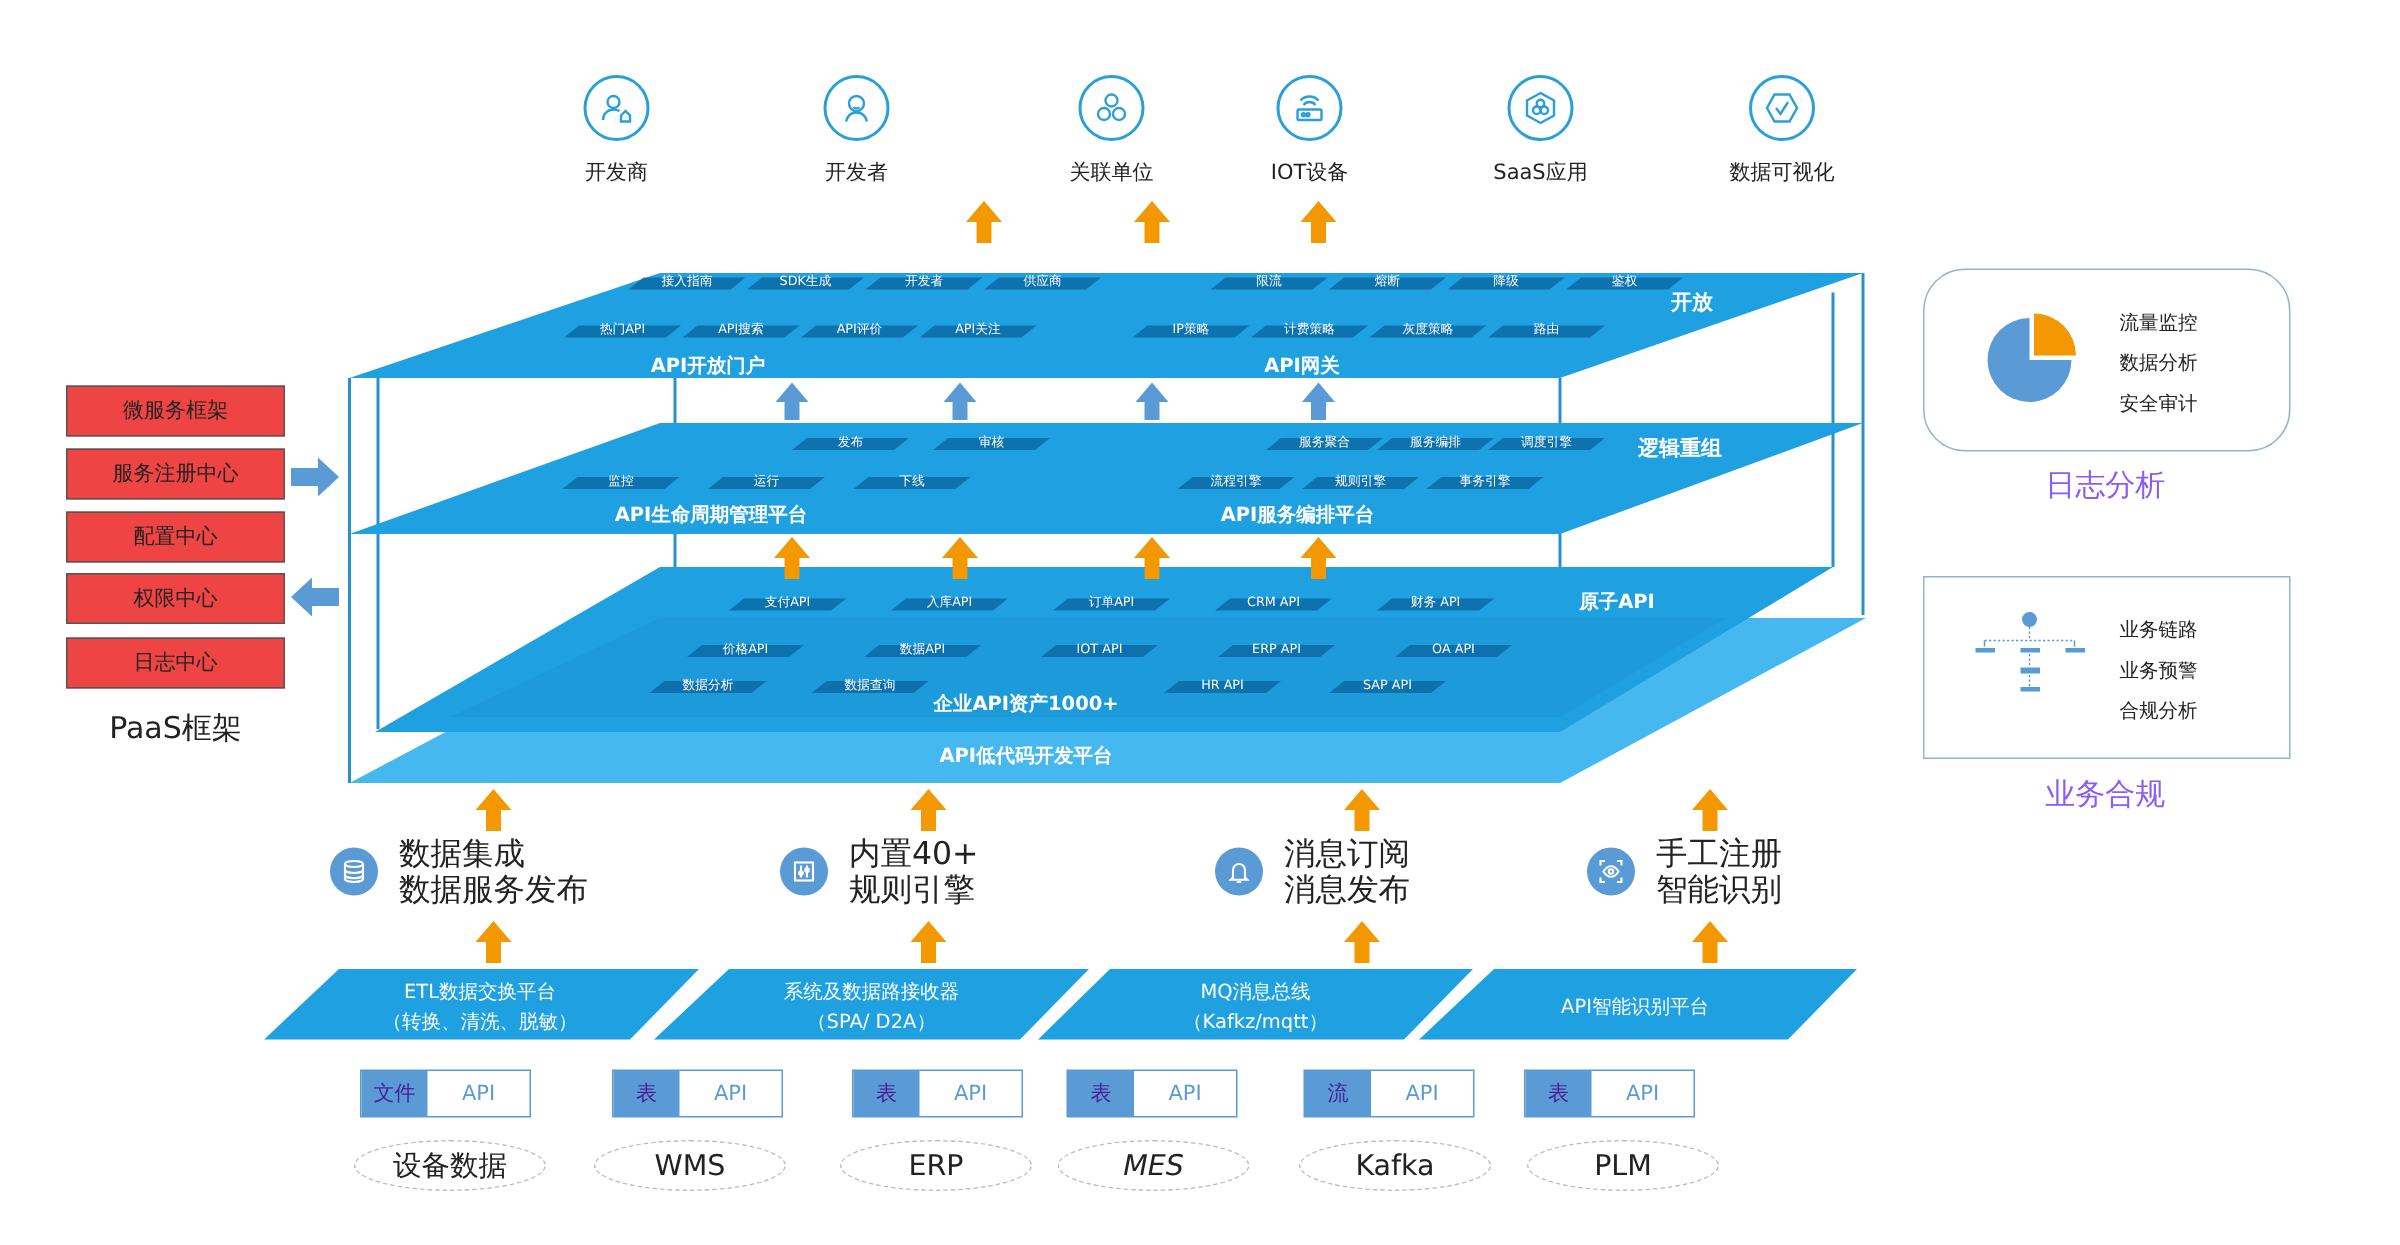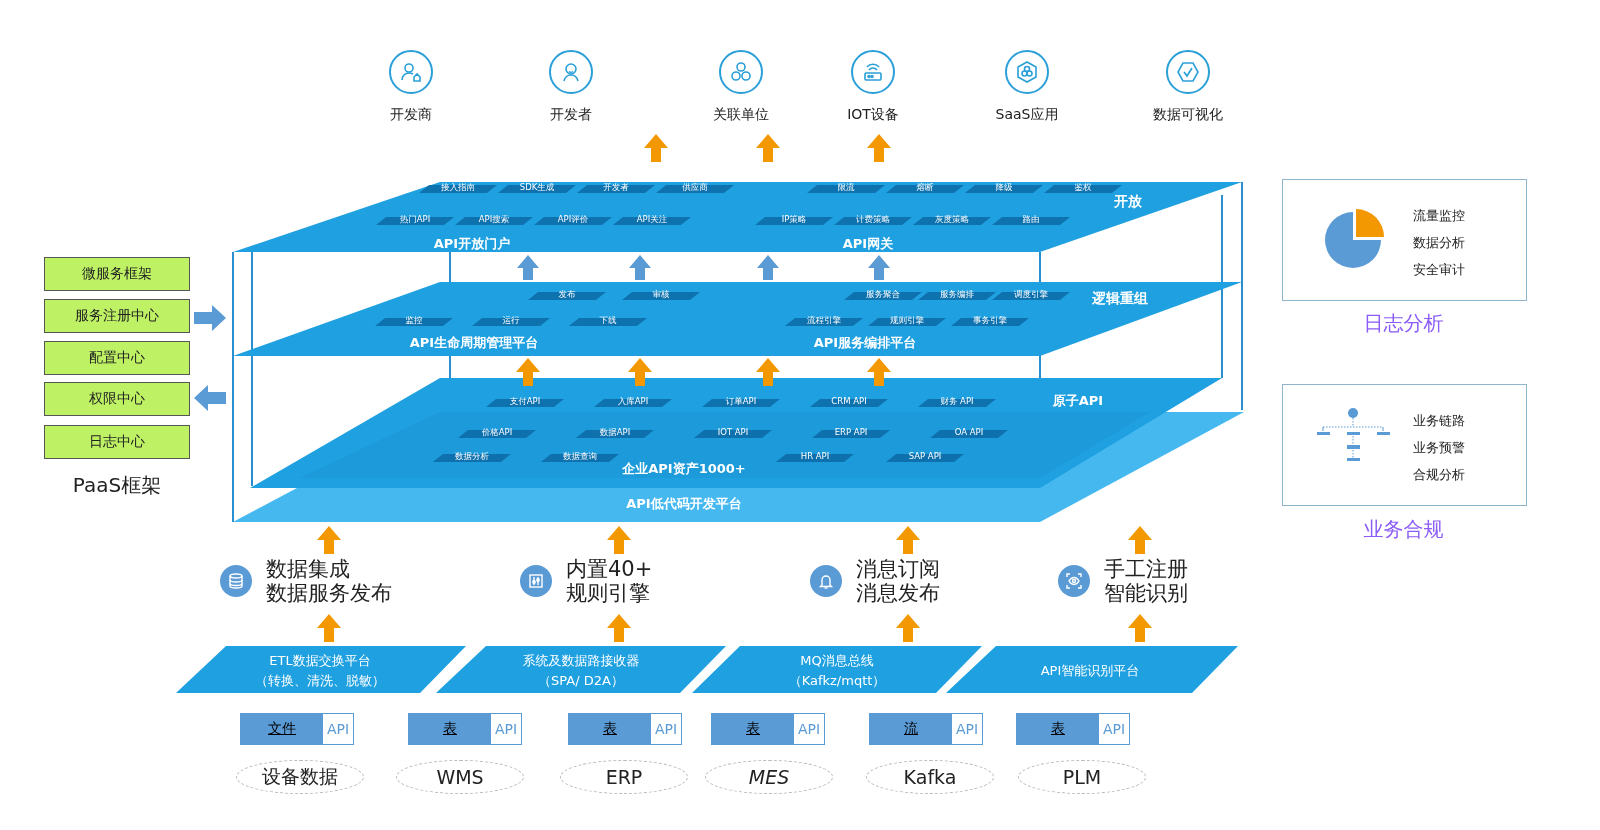--- a/index.html
+++ b/index.html
@@ -6,30 +6,30 @@
   body { width:1600px; height:830px; position:relative; overflow:hidden;
          font-family:"DejaVu Sans", "Liberation Sans", sans-serif; color:#222; }
   .abs { position:absolute; }
   
   .consumer { position:absolute; width:120px; text-align:center; }
   .consumer .ring { width:40px; height:40px; margin:0 auto; border:2px solid #2a9fd8;
                     border-radius:50%; display:flex; align-items:center; justify-content:center; }
   .consumer .lbl { margin-top:12px; font-size:14px; color:#222; }
   svg text { font-family:"DejaVu Sans", "Liberation Sans", sans-serif; }
   .paas-box { position:absolute; left:44px; width:144px; height:32px; border:1px solid #555;
-              display:flex; align-items:center; justify-content:center; font-size:14px; background:#bef264; }
+              display:flex; align-items:center; justify-content:center; font-size:14px; background:#ef4444; }
   .side-panel { position:absolute; left:1282px; width:243px; height:120px; border:1px solid #8fb5cc; }
   .side-panel .items { position:absolute; left:130px; top:22px; font-size:13px; line-height:27px; color:#222; }
   .side-title { position:absolute; left:1282px; width:243px; text-align:center; font-size:20px; color:#8b5cf6; }
   .feature { position:absolute; display:flex; align-items:center; }
   .feature .ic { width:32px; height:32px; border-radius:50%; background:#5b9bd5;
                  display:flex; align-items:center; justify-content:center; margin-right:14px; }
   .feature .txt { font-size:21px; line-height:24px; color:#222; }
   .src-tag { position:absolute; width:112px; height:30px; border:1px solid #5b9bd5; display:flex; background:#fff; }
-  .src-tag .a { width:82px; background:#5b9bd5; color:#000000; font-size:14px; display:flex; align-items:center; justify-content:center;text-decoration:underline; }
+  .src-tag .a { width:44px; background:#5b9bd5; color:#4c1d95; font-size:14px; display:flex; align-items:center; justify-content:center; }
   .src-tag .b { flex:1; color:#5b9bd5; font-size:14px; display:flex; align-items:center; justify-content:center; }
   .src-name { position:absolute; width:126px; height:32px; border:1px dashed #bbb; border-radius:50%;
               display:flex; align-items:center; justify-content:center; font-size:19px; color:#222; }
 </style>
 </head>
 <body>
 
 <div class="consumer" style="left:351px; top:50px;">
   <div class="ring">
     <svg width="24" height="24" viewBox="0 0 24 24" fill="none" stroke="#2a9fd8" stroke-width="1.6">
@@ -260,21 +260,21 @@
   <text x="1090" y="675" fill="#fff" font-size="13" text-anchor="middle">API智能识别平台</text>
 </svg>
 
 <div class="paas-box" style="top:257px;">微服务框架</div>
 <div class="paas-box" style="top:299px;">服务注册中心</div>
 <div class="paas-box" style="top:341px;">配置中心</div>
 <div class="paas-box" style="top:382px;">权限中心</div>
 <div class="paas-box" style="top:425px;text-align:right;">日志中心</div>
 <div class="abs" style="left:44px; top:472px; width:146px; text-align:center; font-size:20px;">PaaS框架</div>
 
-<div class="side-panel" style="top:179px;">
+<div class="side-panel" style="top:179px;border-radius:28px;">
   <svg class="abs" style="left:40px; top:26px;" width="64" height="64">
     <g id="pie">
         <path d="M30,34 L58,34 A28,28 0 1 1 30,6 Z" fill="#5b9bd5"></path>
         <path d="M33,31 L33,3 A28,28 0 0 1 61,31 Z" fill="#f39800"></path>
       </g>
   </svg>
   <div class="items">
     <div>流量监控</div>
     <div>数据分析</div>
     <div>安全审计</div>

